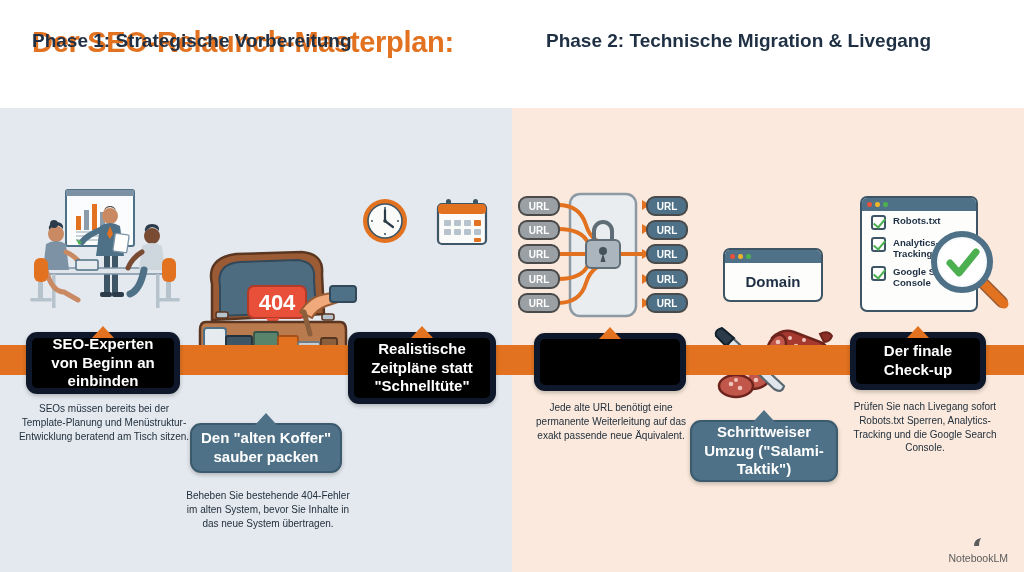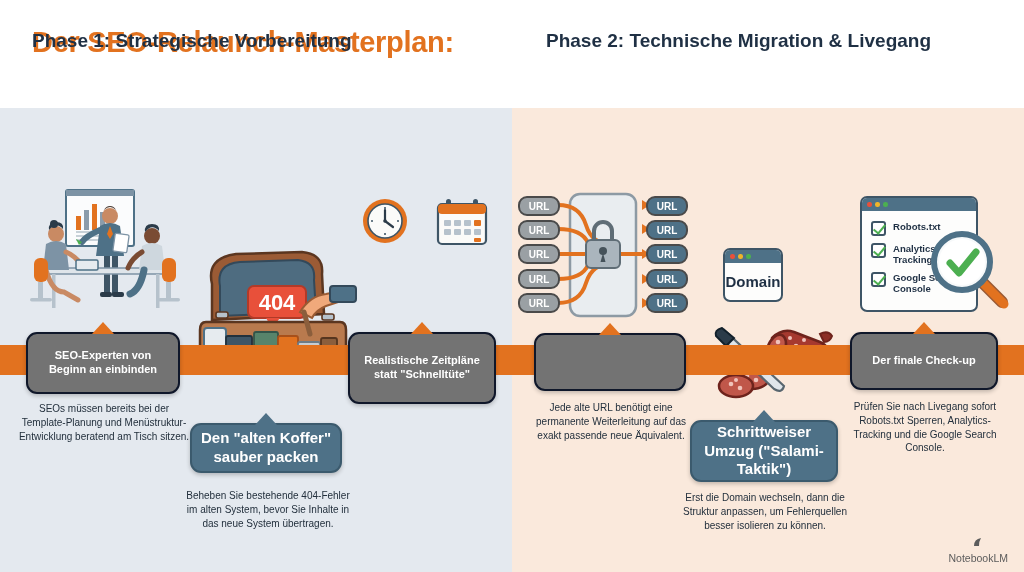--- a/index.html
+++ b/index.html
@@ -56,21 +56,21 @@
   }
 
   
   .card {
     position: absolute; border-radius: 11px; text-align: center;
     color: #ffffff; font-weight: bold; display: flex;
     align-items: center; justify-content: center;
     line-height: 1.24; padding: 6px 8px;
     box-shadow: 0 2px 4px rgba(0,0,0,.22);
   }
-  .card.orange { background: #737373; border: 2px solid #0f172a; font-size: 11px; }
+  .card.orange { background: #000000; border: 6px solid #0f172a; font-size: 15px; }
   .card.blue   { background: #4e7187; border: 2px solid #3b5a6d; font-size: 15px; }
   .card .pin {
     position: absolute; width: 0; height: 0;
     border-left: 11px solid transparent; border-right: 11px solid transparent;
   }
   .card.orange .pin.up   { top: -12px; left: 50%; margin-left: -11px; border-bottom: 12px solid #e2721f; }
   .card.blue   .pin.up   { top: -12px; left: 50%; margin-left: -11px; border-bottom: 12px solid #4e7187; }
 
   
   .caption {
@@ -251,21 +251,21 @@
     <div class="urlbox l" style="left:0px;  top:52px;">URL</div>
     <div class="urlbox l" style="left:0px;  top:77px;">URL</div>
     <div class="urlbox l" style="left:0px;  top:101px;">URL</div>
     <div class="urlbox r" style="left:128px; top:4px;">URL</div>
     <div class="urlbox r" style="left:128px; top:28px;">URL</div>
     <div class="urlbox r" style="left:128px; top:52px;">URL</div>
     <div class="urlbox r" style="left:128px; top:77px;">URL</div>
     <div class="urlbox r" style="left:128px; top:101px;">URL</div>
   </div>
 
-  <div class="illus win" style="left:723px; top:248px; width:60px; height:54px;">
+  <div class="illus win" style="left:723px; top:248px; width:100px; height:54px;">
     <div class="win-bar">
       <span class="dot" style="background:#e8503a"></span>
       <span class="dot" style="background:#f0b429"></span>
       <span class="dot" style="background:#4caf50"></span>
     </div>
     <div style="display:flex;align-items:center;justify-content:center;height:37px;font-size:15px;font-weight:bold;color:#1f3044;">Domain</div>
   </div>
 
   <svg class="illus" style="left:706px; top:322px; width:140px; height:84px;" viewBox="0 0 140 84">
     <path d="M66 16 q10 -10 22 -6 l26 10 q10 4 6 14 q-4 10 -14 8 l-28 -8 q-14 -4 -12 -18z" fill="#a6392f" stroke="#6e231c" stroke-width="2.5"></path>
@@ -295,21 +295,21 @@
     <path d="M18 8 q-6 4 -2 9 l52 50 q8 5 10 -3 z" fill="#dfe5ea" stroke="#58666f" stroke-width="2.2"></path>
     <path d="M16 6 q-8 2 -6 8 l10 10 l8 -8z" fill="#2b3b49" stroke="#12202b" stroke-width="2"></path>
   </svg>
 
   <div class="illus win" style="left:860px; top:196px; width:118px; height:116px;">
     <div class="win-bar">
       <span class="dot" style="background:#e8503a"></span>
       <span class="dot" style="background:#f0b429"></span>
       <span class="dot" style="background:#4caf50"></span>
     </div>
-    <div style="padding-top:10px;">
+    <div style="padding-top:4px;">
       <div class="chk-row">
         <span class="chk-box"></span>
         <span class="chk-label">Robots.txt</span>
       </div>
       <div class="chk-row">
         <span class="chk-box"></span>
         <span class="chk-label">Analytics-Tracking</span>
       </div>
       <div class="chk-row">
         <span class="chk-box"></span>
@@ -347,23 +347,22 @@
 
   <div class="card orange" style="left:534px; top:333px; width:152px; height:58px;">
     <span class="pin up"></span>
   </div>
   <div class="caption" style="left:524px; top:401px; width:174px;">Jede alte URL benötigt eine permanente Weiterleitung auf das exakt passende neue Äquivalent.</div>
 
   <div class="card blue" style="left:690px; top:420px; width:148px; height:62px;">
     <span class="pin up"></span>
     <span>Schrittweiser Umzug ("Salami-Taktik")</span>
   </div>
-  <div class="caption" style="left:680px; top:491px; width:170px;">Erst die Domain wechseln, dann die Struktur anpassen, um Fehlerquellen besser isolieren zu können.</div>
-
-  <div class="card orange" style="left:850px; top:332px; width:148px; height:58px;">
+
+  <div class="card orange" style="left:850px; top:332px; width:136px; height:58px;">
     <span class="pin up"></span>
     <span>Der finale Check-up</span>
   </div>
   <div class="caption" style="left:842px; top:400px; width:166px;">Prüfen Sie nach Livegang sofort Robots.txt Sperren, Analytics-Tracking und die Google Search Console.</div>
 
   <div class="watermark">
     <svg width="12" height="12" viewBox="0 0 12 12">
       <path d="M2 10 Q2 3 9 2 Q7 5 7 10z" fill="#5c5c5c"></path>
     </svg>
     <span>NotebookLM</span>

